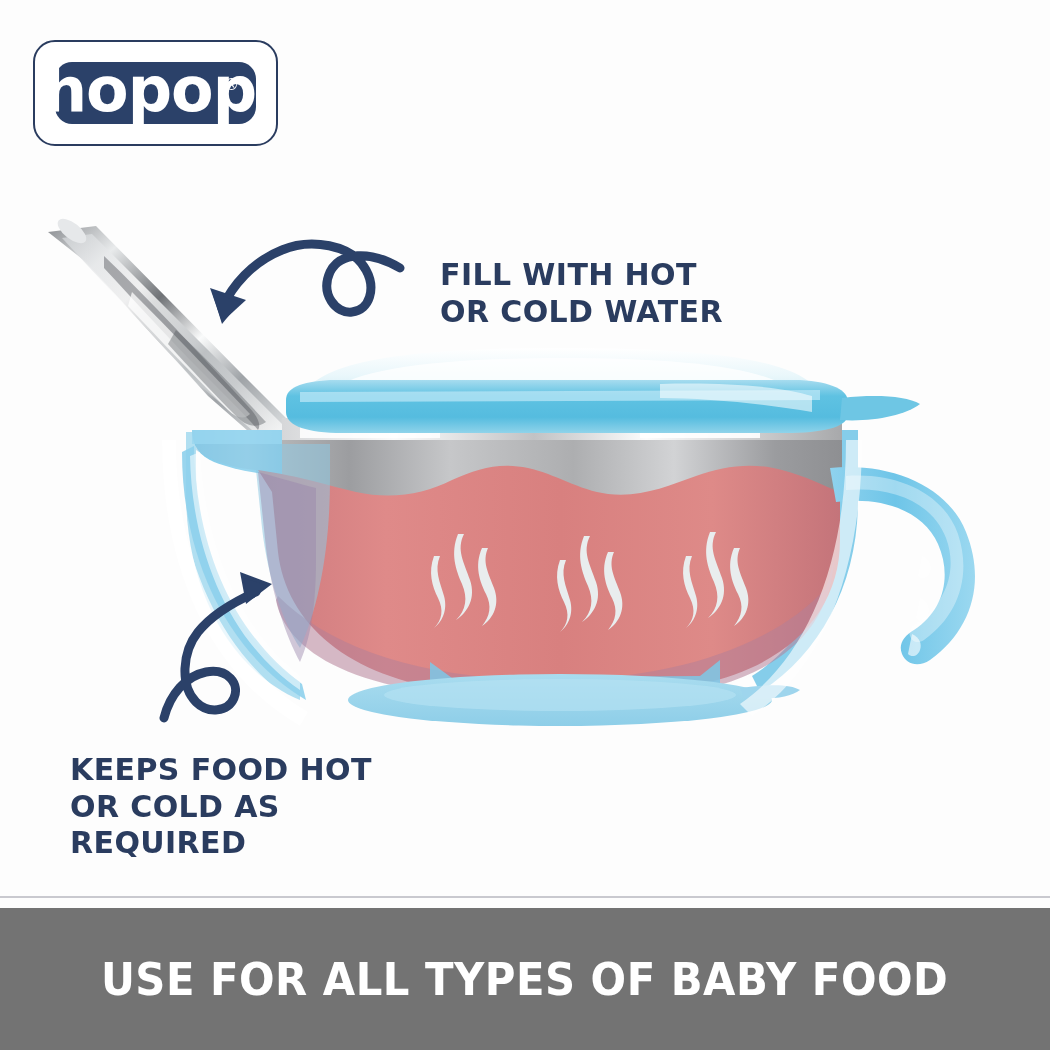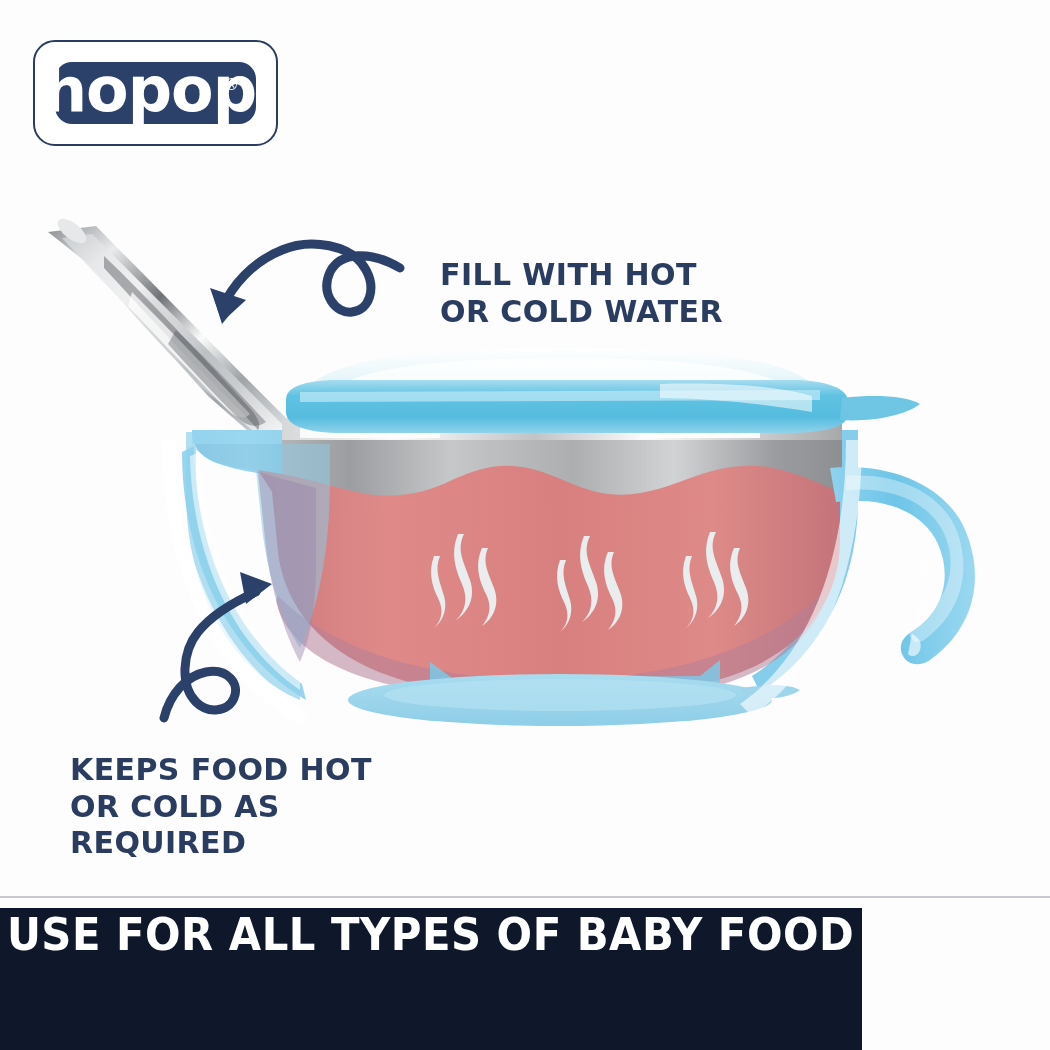--- a/index.html
+++ b/index.html
@@ -98,25 +98,25 @@
     left: 0;
     top: 896px;
     width: 1050px;
     height: 2px;
     background: #c9c9cf;
   }
   .banner {
     position: absolute;
     left: 0;
     top: 908px;
-    width: 862px;
+    width: 1050px;
     height: 142px;
-    background: #0f172a;
+    background: #737373;
     display: flex;
-    align-items: flex-start;
+    align-items: center;
     justify-content: center;
   }
   .banner-text {
     color: #ffffff;
     font-size: 45px;
     font-weight: 700;
     letter-spacing: 0.5px;
     font-family: "DejaVu Sans", sans-serif;
     white-space: nowrap;
     transform: scaleX(0.93);

